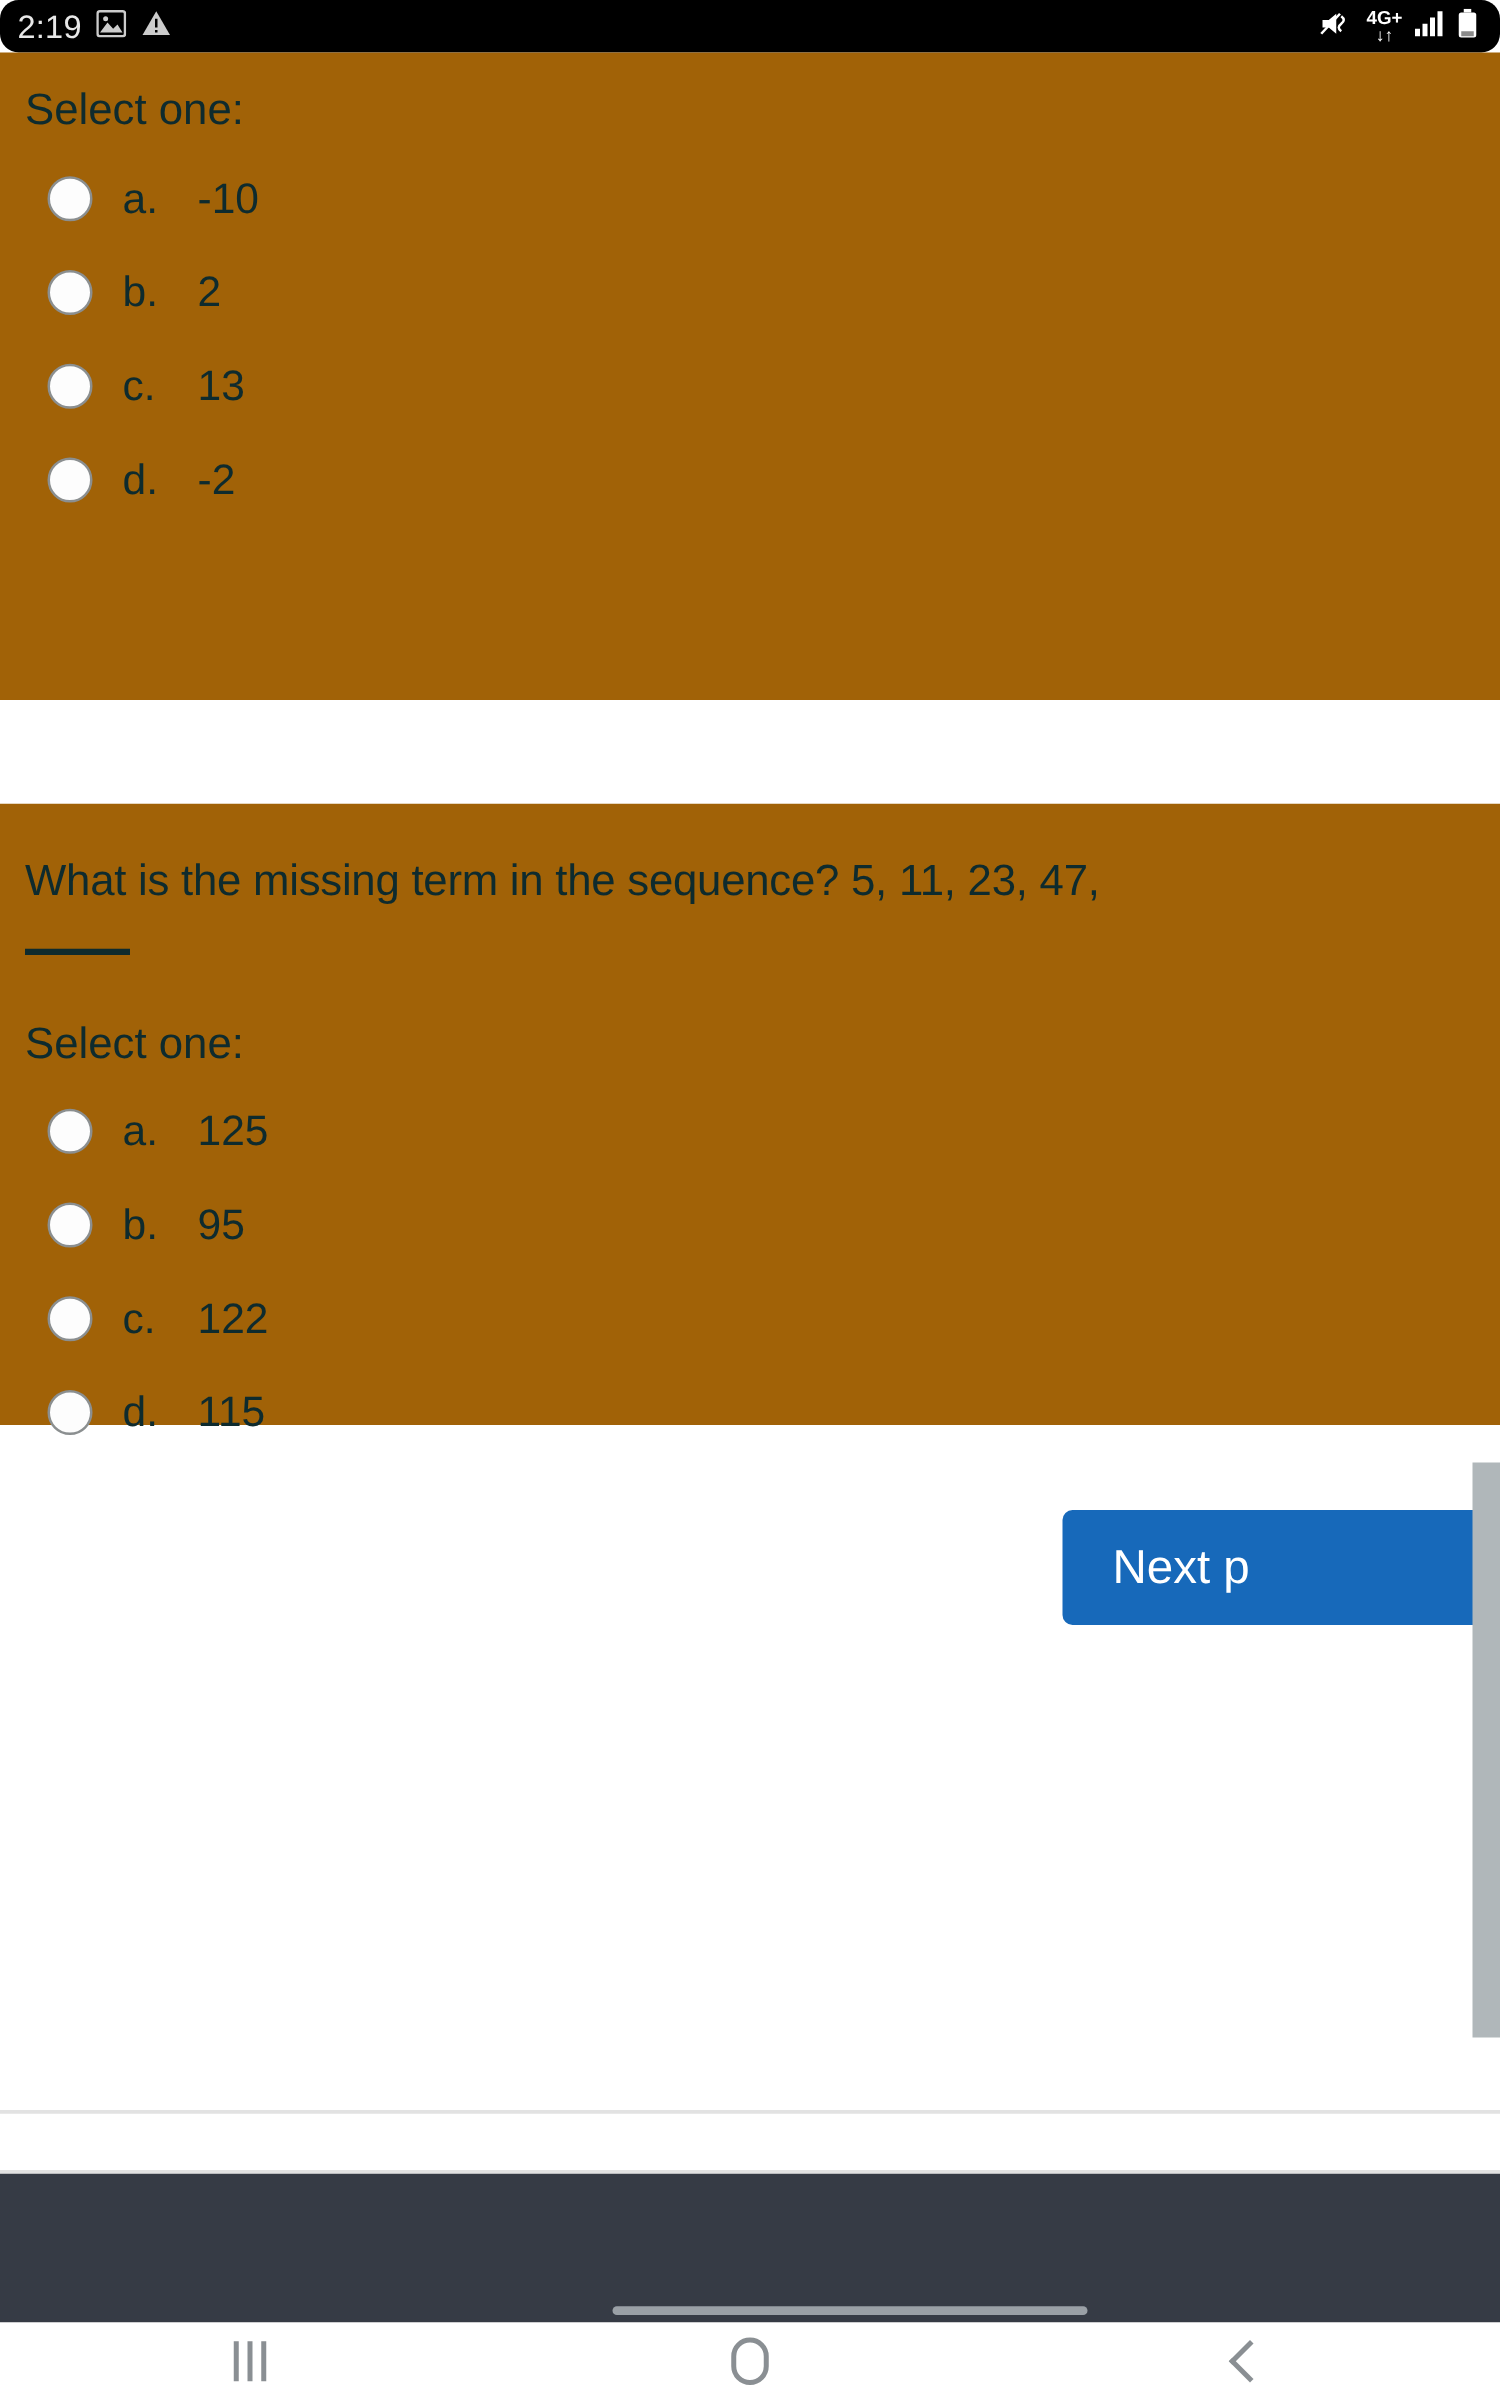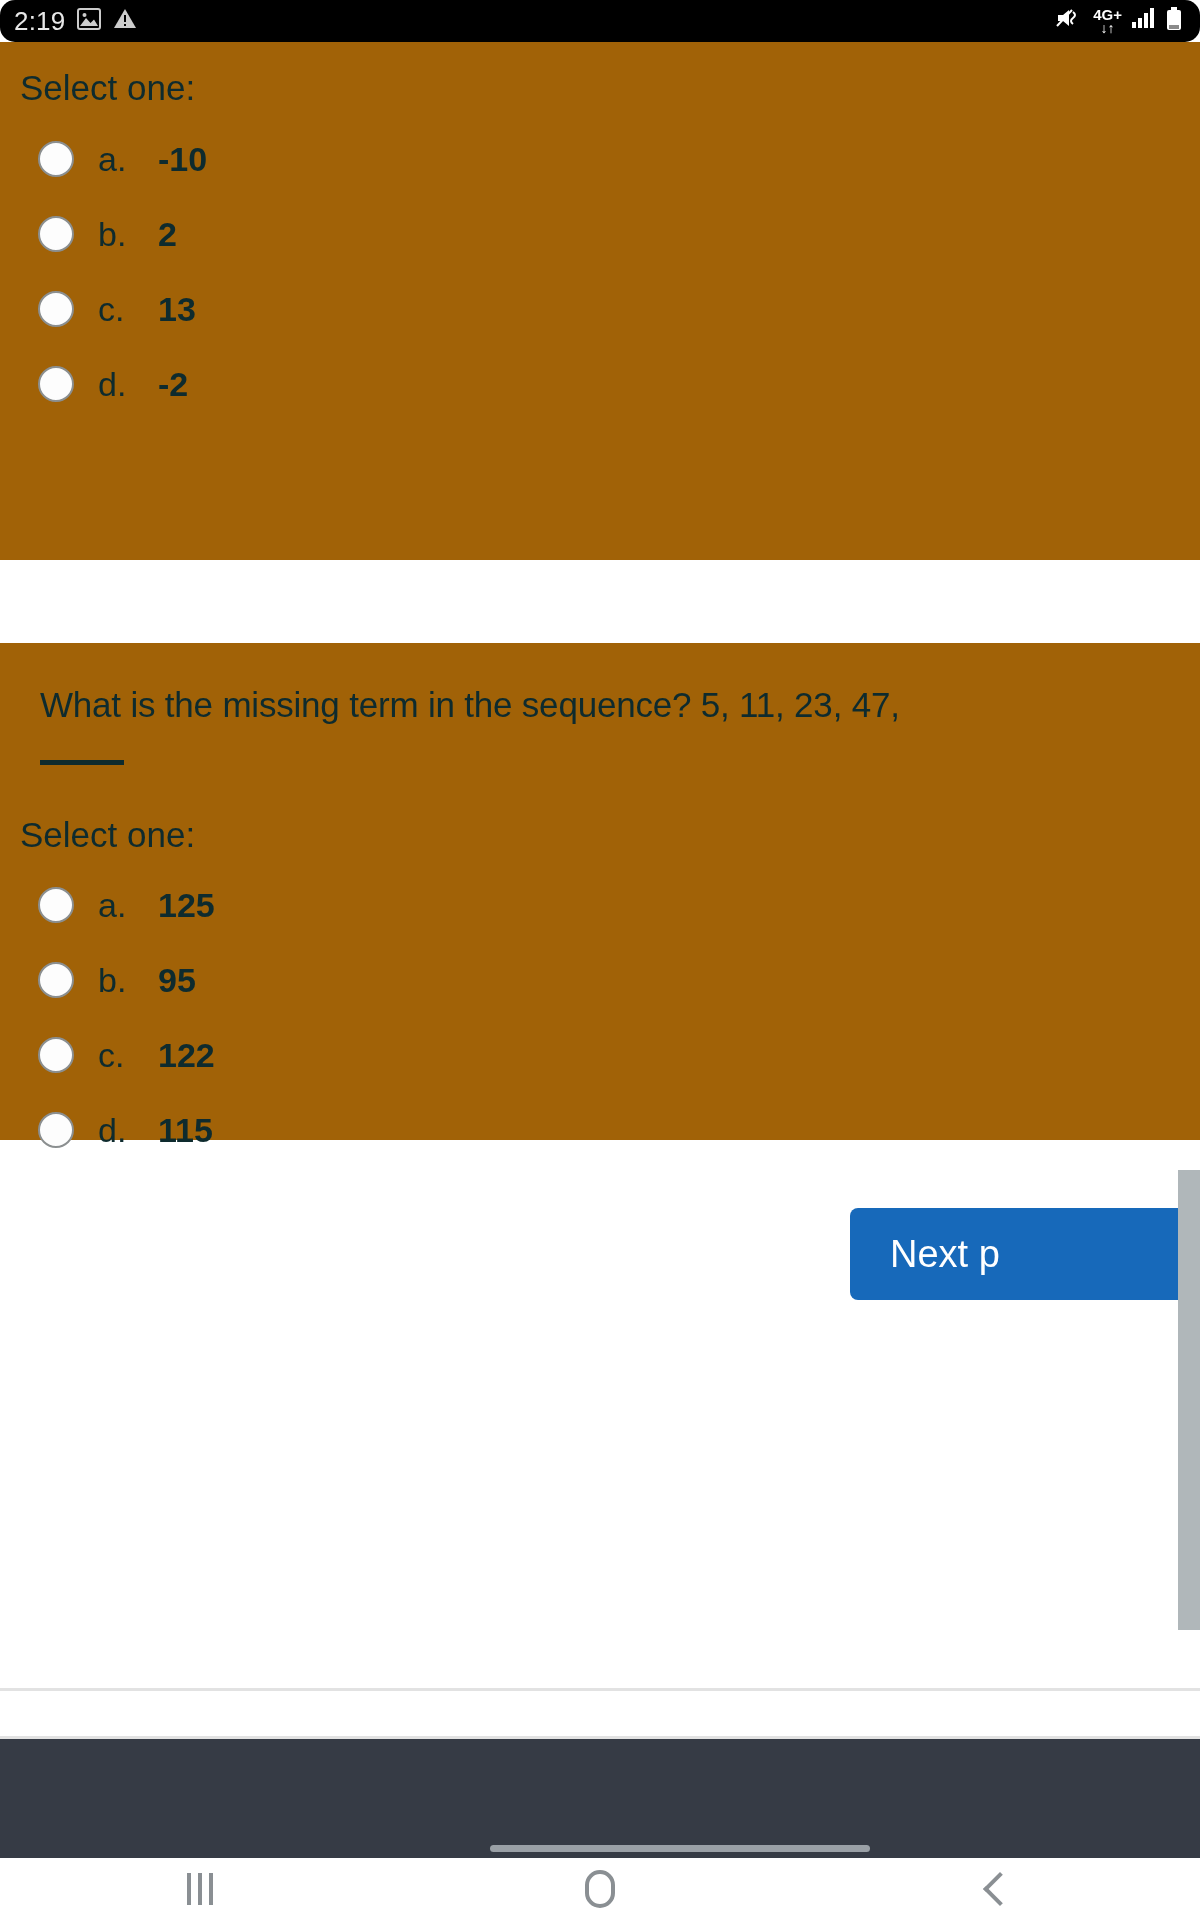--- a/index.html
+++ b/index.html
@@ -39,20 +39,21 @@
     gap: 12px;
   }
   .status-clock {
     color: #e8e8e8;
     font-size: 26px;
     letter-spacing: 0.2px;
     line-height: 1;
   }
   .status-right {
     display: flex;
+    align-items: center;
     gap: 9px;
     padding-right: 4px;
   }
   .net-label {
     color: #ffffff;
     font-size: 15px;
     line-height: 1;
     font-weight: bold;
     display: flex;
     flex-direction: column;
@@ -112,21 +113,20 @@
     font-size: 34px;
     color: #0e2b2e;
     margin-left: 24px;
     width: 60px;
     line-height: 1;
   }
   .opt-value {
     font-size: 34px;
     color: #0e2b2e;
     line-height: 1;
-    font-weight: bold;
   }
 
   
   .next-button {
     position: absolute;
     top: 1208px;
     left: 850px;
     width: 400px;
     height: 92px;
     background: #1769ba;
@@ -300,21 +300,21 @@
       <div class="option-row">
         <span class="radio"></span>
         <span class="opt-letter">d.</span>
         <span class="opt-value">-2</span>
       </div>
 
     </div>
   </div>
 
   <div class="qcard" id="qcard-2">
-    <div class="question-text" style="padding-top:36px;margin-left:20px;">
+    <div class="question-text" style="padding-top:36px;">
       <span>What is the missing term in the sequence? 5, 11, 23, 47,</span>
       <br>
       <span class="blank-line"></span>
     </div>
     <div class="select-label" style="padding-top:34px;">Select one:</div>
     <div class="options">
 
       <div class="option-row">
         <span class="radio"></span>
         <span class="opt-letter">a.</span>

